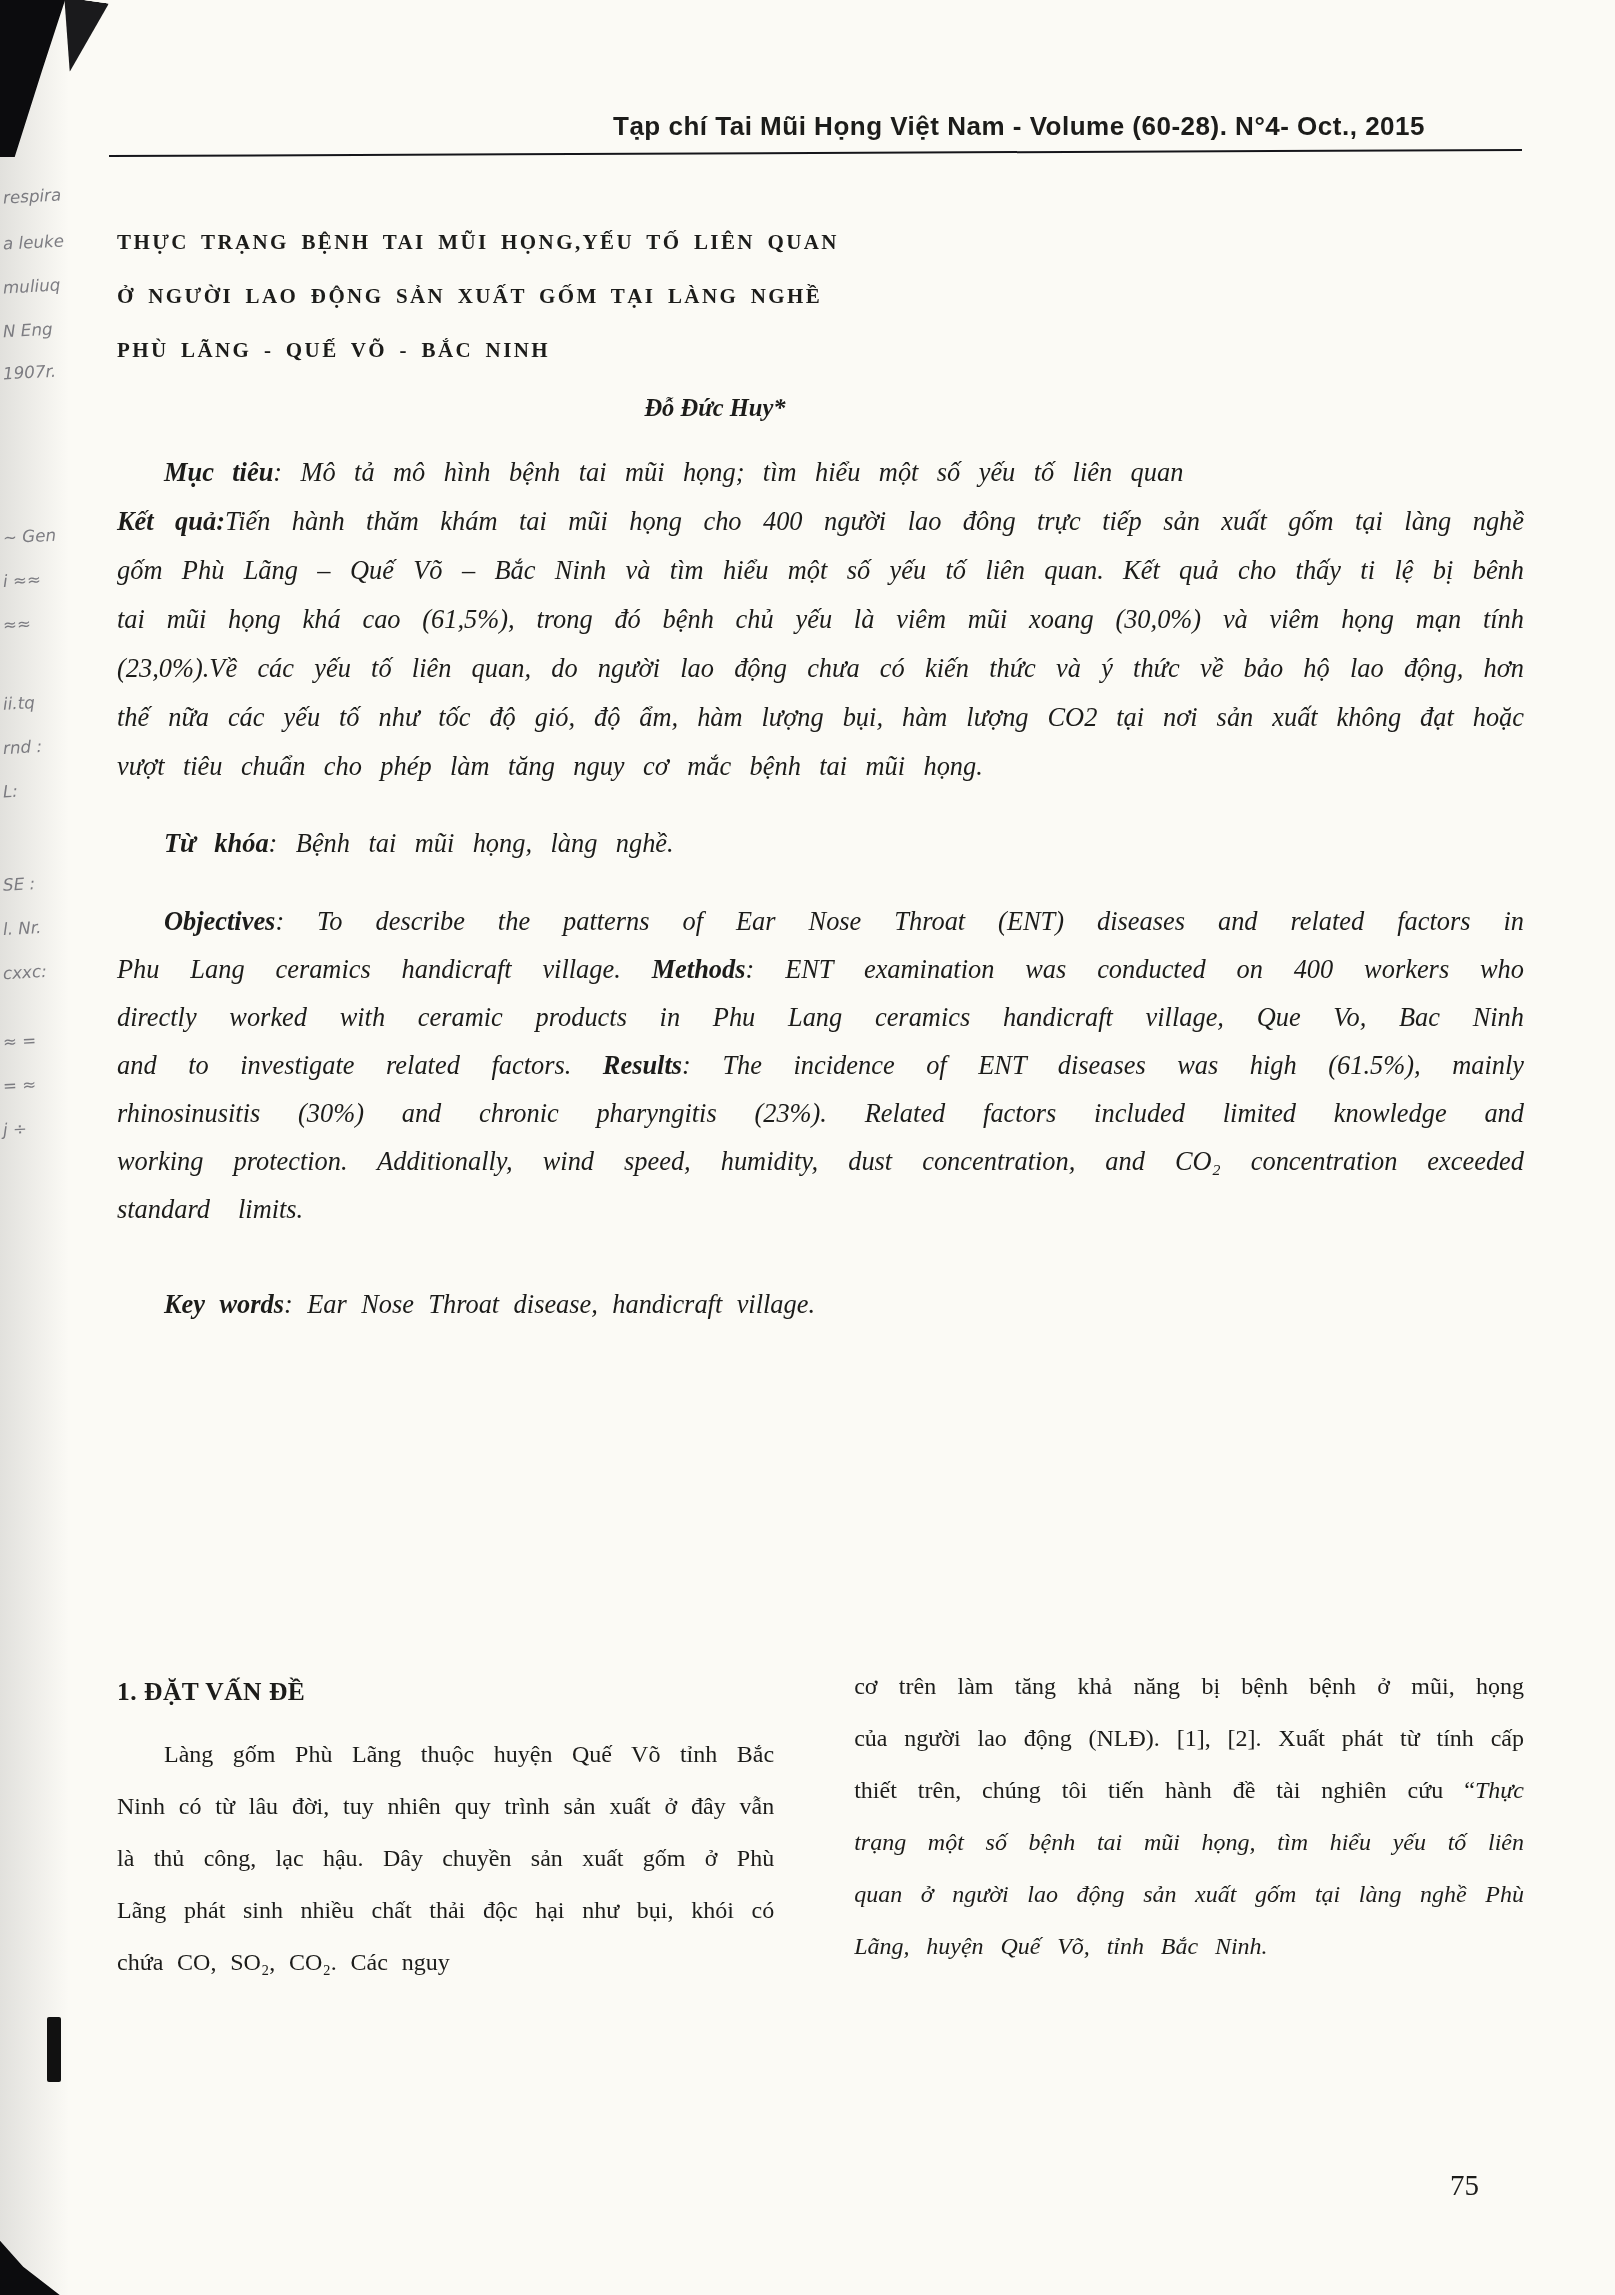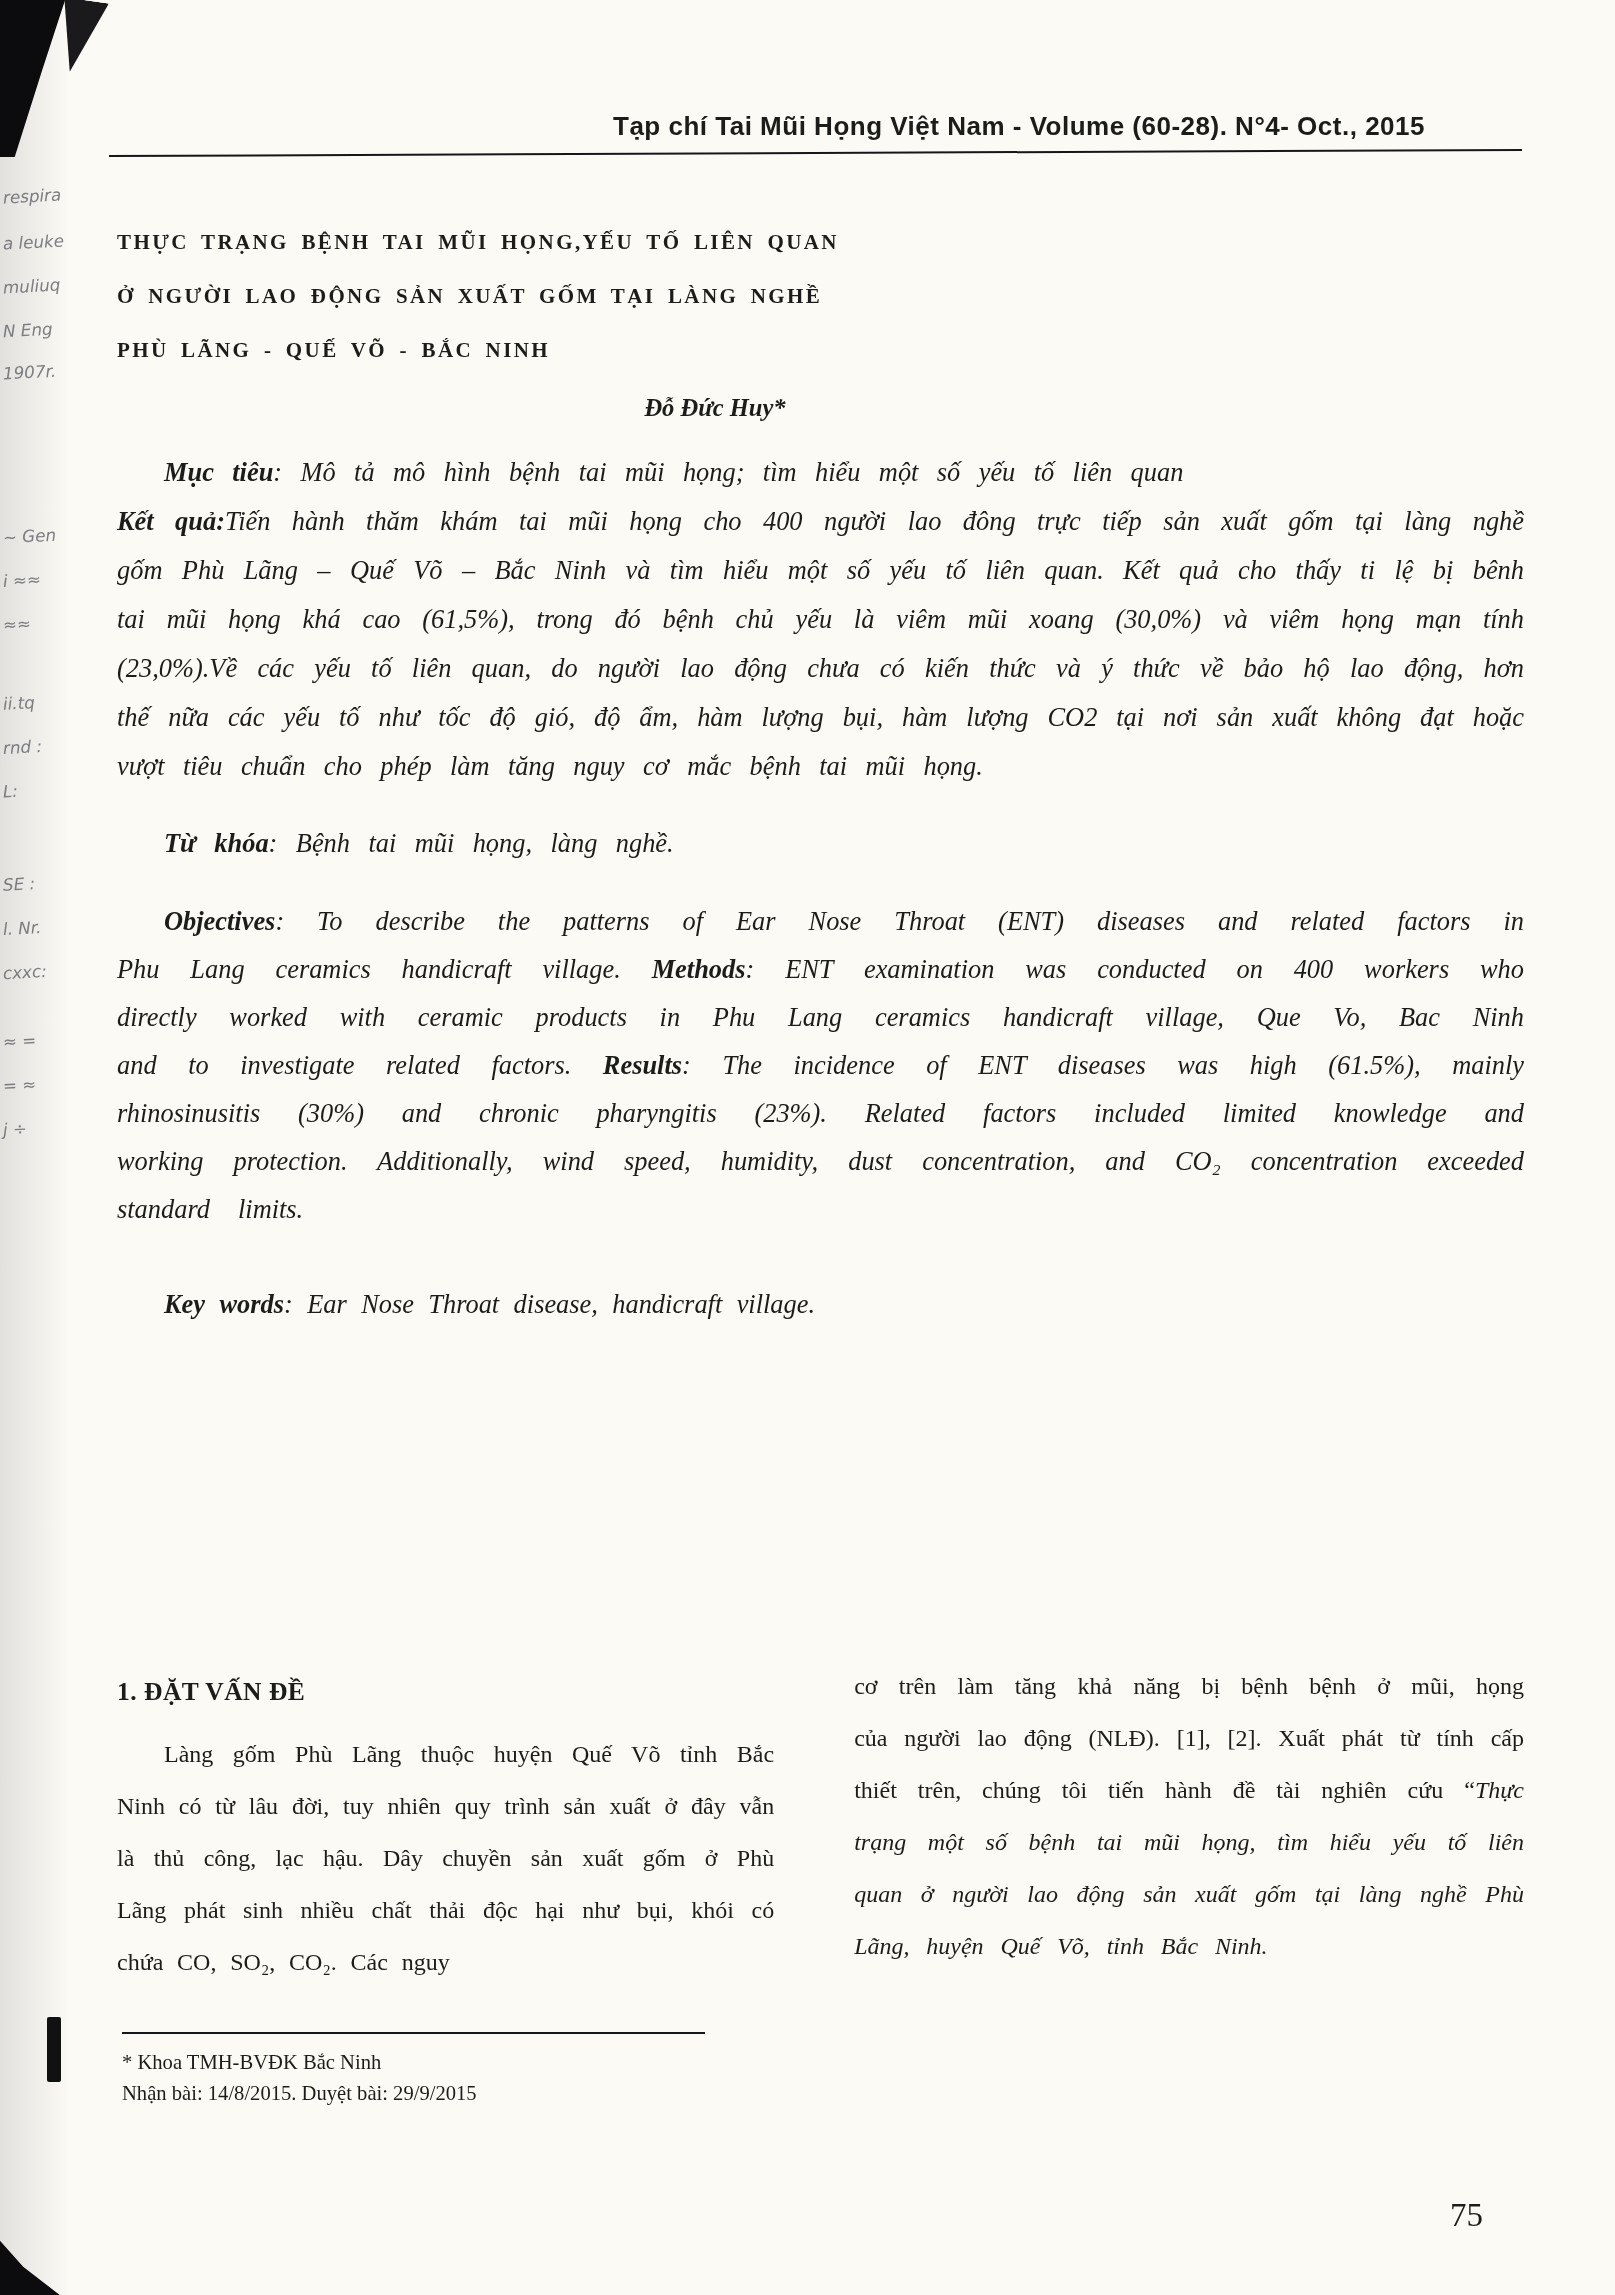--- a/index.html
+++ b/index.html
@@ -75,21 +75,21 @@
   p.col-text {
     font-size:24px; line-height:52px; text-align:justify; word-spacing:7.8px; margin:0;
   }
   .col-left p.col-text { margin-top:21.5px; }
   .col-right p.col-text { word-spacing:10.8px; }
   .footnote {
     position:absolute; left:122px; top:2032px; width:583px;
     border-top:2px solid #15151a; padding-top:12.7px;
     font-size:20.6px; line-height:31px;
   }
-  .page-number { position:absolute; left:1450px; top:2169px; font-size:33px;margin-top:28px; }
+  .page-number { position:absolute; left:1450px; top:2169px; font-size:29px; }
 </style>
 </head>
 <body>
 
 <div class="page">
 
   <div class="left-edge-shade"></div>
   <div class="corner-fold"></div>
   <div class="corner-fold-2"></div>
   <div class="marginalia">
@@ -137,21 +137,17 @@
   <div class="columns">
     <div class="col-left">
       <div class="intro-heading">1. ĐẶT VẤN ĐỀ</div>
       <p class="col-text indent"><span>Làng gốm Phù Lãng thuộc huyện Quế Võ tỉnh Bắc Ninh có từ lâu đời, tuy nhiên quy trình sản xuất ở đây vẫn là thủ công, lạc hậu. Dây chuyền sản xuất gốm ở Phù Lãng phát sinh nhiều chất thải độc hại như bụi, khói có chứa CO, SO₂, CO₂. Các nguy</span></p>
     </div>
     <div class="col-right">
       <p class="col-text"><span>cơ trên làm tăng khả năng bị bệnh bệnh ở mũi, họng của người lao động (NLĐ). [1], [2]. Xuất phát từ tính cấp thiết trên, chúng tôi tiến hành đề tài nghiên cứu “</span><span style="font-style: italic;">Thực trạng một số bệnh tai mũi  họng, tìm hiểu yếu tố liên quan ở người lao động sản xuất gốm tại làng nghề Phù Lãng, huyện Quế Võ, tỉnh Bắc Ninh.</span></p>
     </div>
   </div>
 
-  <div class="footnote">
-    <div>* Khoa TMH-BVĐK Bắc Ninh</div>
-    <div>Nhận bài: 14/8/2015. Duyệt bài: 29/9/2015</div>
-  </div>
 
   <div class="page-number">75</div>
 
 </div>
 
 
 </body></html>

